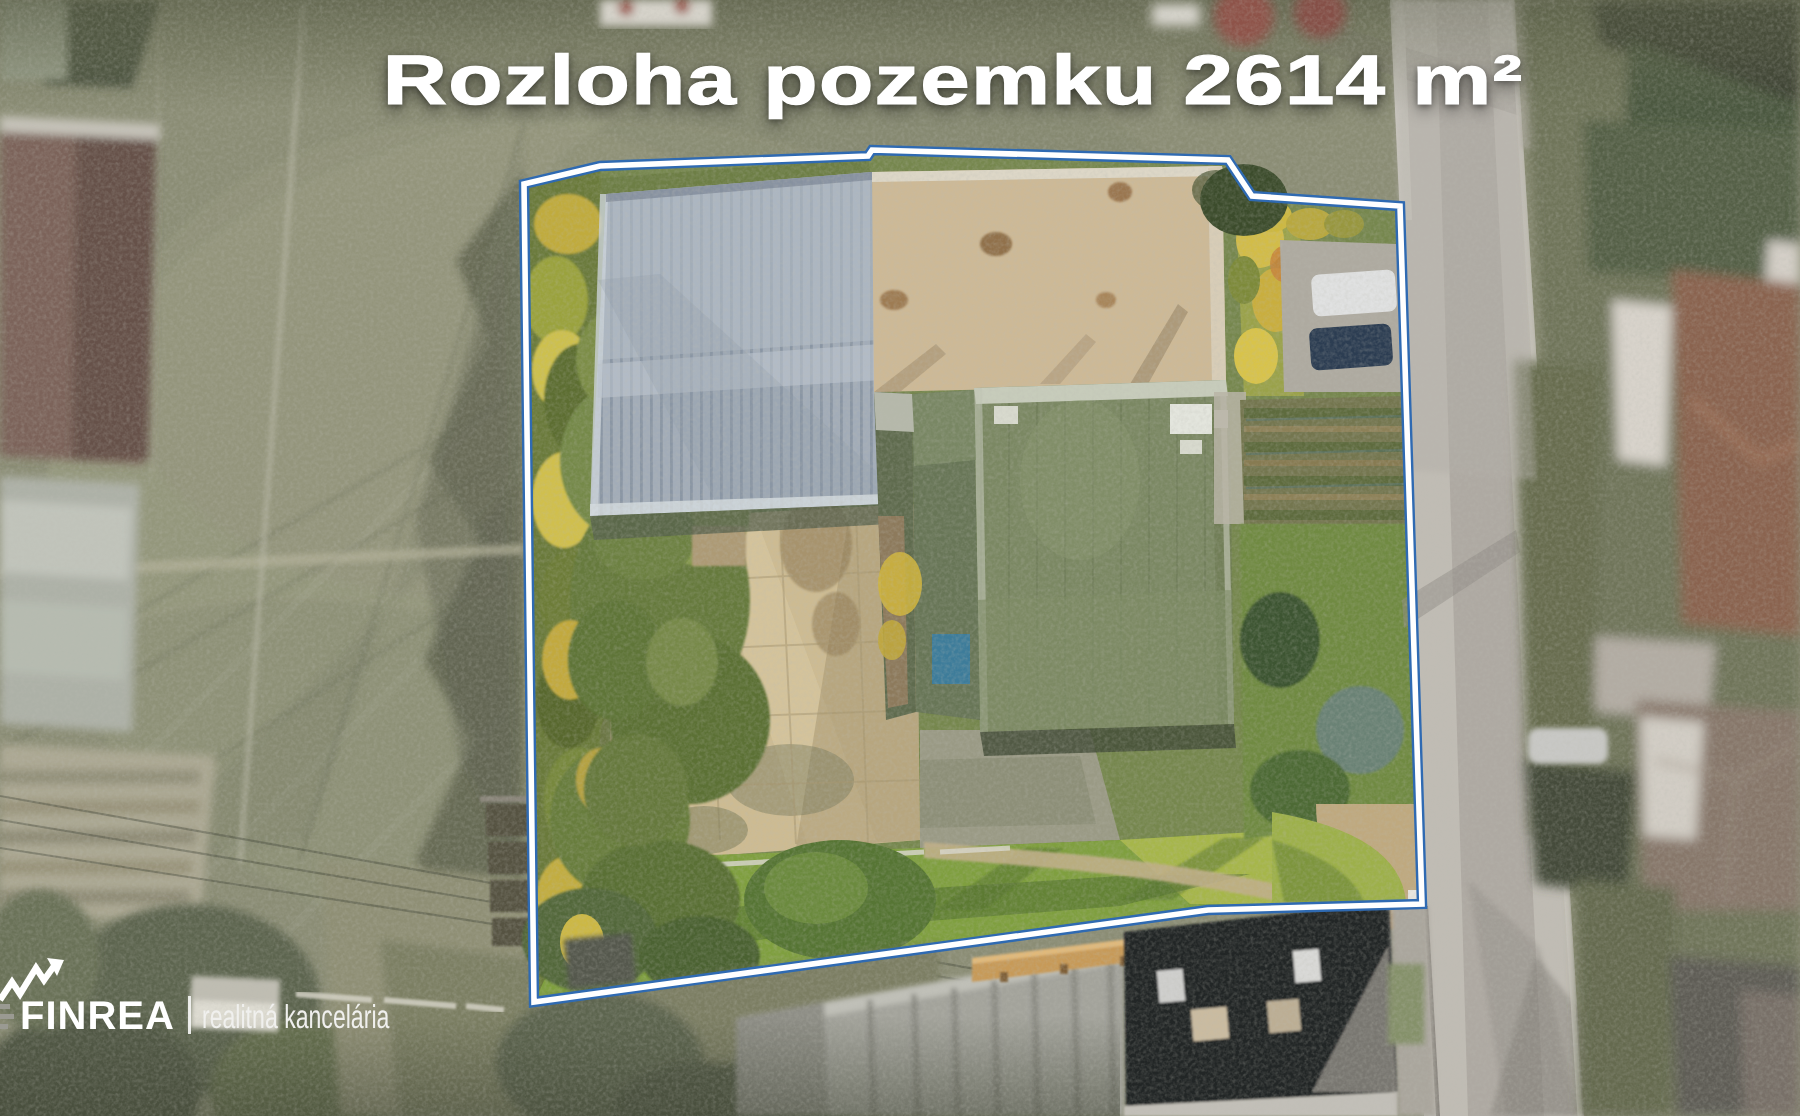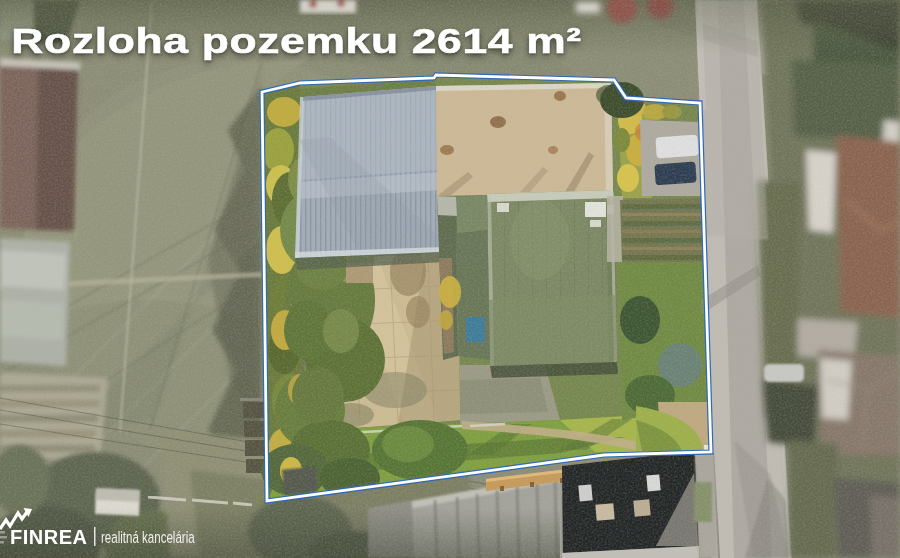--- a/index.html
+++ b/index.html
@@ -1,22 +1,22 @@
 <!DOCTYPE html>
 <html><head>
 <meta charset="utf-8">
 <style>
   html,body{margin:0;padding:0;}
   #stage{position:relative;width:900px;height:558px;overflow:hidden;font-family:"Liberation Sans",sans-serif;background:#8b8d75;}
   #stage svg.bg{position:absolute;left:0;top:0;}
-  #headline{position:absolute;left:0;top:21px;width:900px;padding-left:72px;box-sizing:border-box;text-align:left;}
+  #headline{position:absolute;left:0;top:21px;width:900px;padding-left:53px;box-sizing:border-box;text-align:center;}
   #headline span{display:inline-block;font-weight:bold;font-size:35px;letter-spacing:0.5px;color:#fff;
     transform:scaleX(1.27);transform-origin:50% 50%;
     text-shadow:0 3px 7px rgba(0,0,0,0.5),0 1px 3px rgba(0,0,0,0.4);-webkit-text-stroke:0.6px #fff;}
-  #logo{position:absolute;left:0;top:495px;width:260px;height:60px;text-decoration:underline;}
+  #logo{position:absolute;left:0;top:466px;width:260px;height:60px;text-decoration:underline;}
 </style>
 </head>
 <body>
 <div id="stage">
 <svg class="bg" width="900" height="558" viewBox="0 0 900 558">
 <defs>
   <filter id="b1" x="-10%" y="-10%" width="120%" height="120%">
           <feGaussianBlur stdDeviation="1.2"></feGaussianBlur>
         </filter>
   <filter id="b2" x="-10%" y="-10%" width="120%" height="120%">

